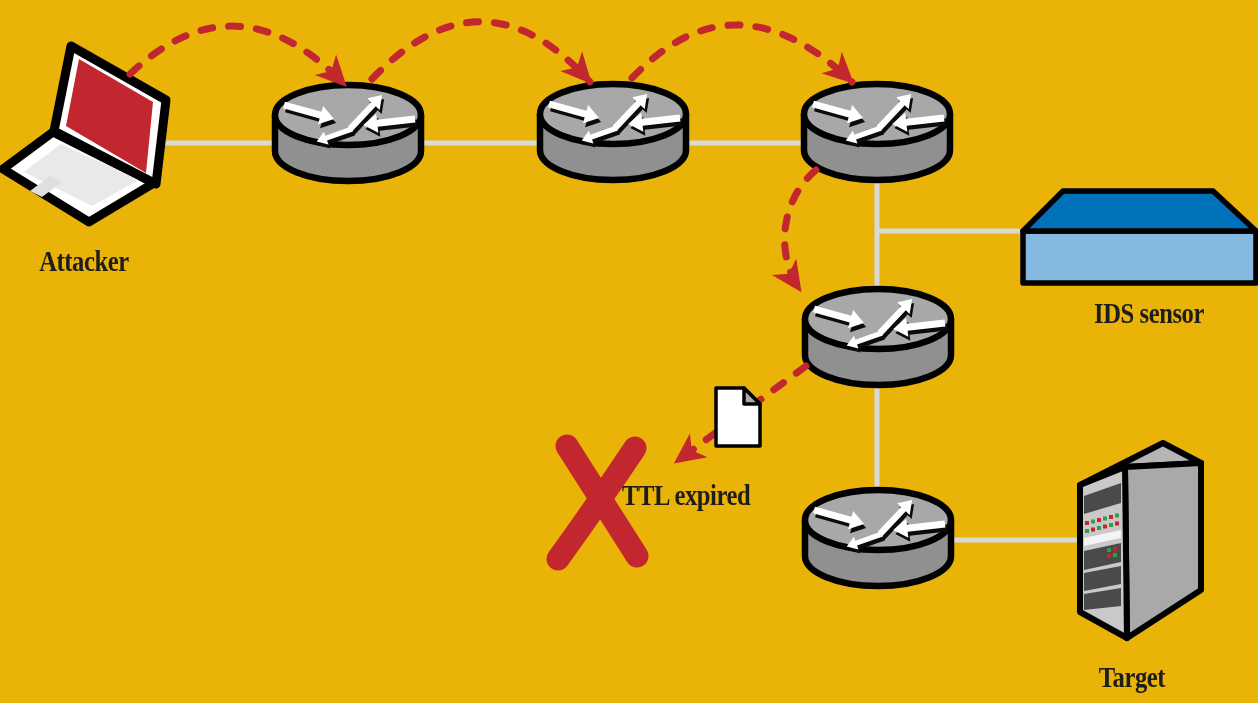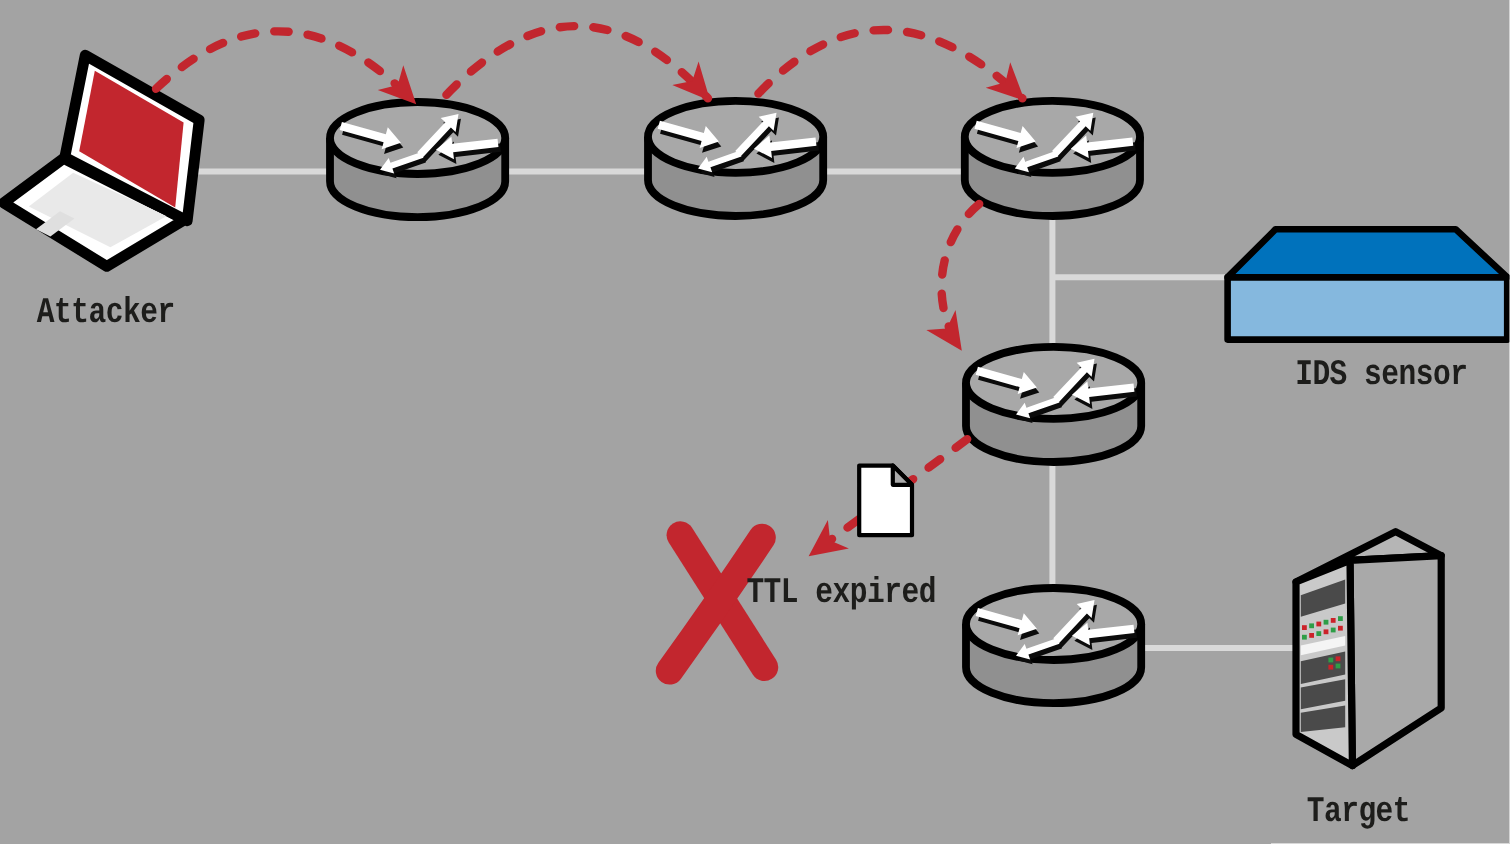--- a/index.html
+++ b/index.html
@@ -1,18 +1,18 @@
 <!DOCTYPE html>
 <html style="--red: #C2262E; --link_gray: #D9D9D9; --router_top: #A8A8A8; --router_side: #909090; --ids_top: #0072BC; --ids_front: #85B8DE; --server_front: #C9C9C9; --server_side: #A9A9A9; --server_top: #B5B5B5; --bay_dark: #4A4A4A; --led_red: #CC2229; --led_green: #2E9E47; --keyboard: #E9E9E9; --fold_gray: #ABABAB; --text: #1D1D1B; --outline: #000000;"><head>
 <meta charset="utf-8">
 <style>
   html,body{margin:0;padding:0;background:#fff;}
   .stage{
-    position:relative;width:1258px;height:703px;background:#a3a3a3;overflow:hidden;
-    font-family:Liberation Mono, monospace;
+    position:relative;width:1258px;height:703px;background:#eab308;overflow:hidden;
+    font-family:Liberation Serif, serif;
   }
   .stage svg{position:absolute;left:0;top:0;}
   .label{
     position:absolute;color:var(--text,#1d1d1b);
     font-size:30px;font-weight:600;letter-spacing:-0.5px;
     transform:scaleX(0.82);transform-origin:center top;
     white-space:nowrap;text-align:center;
   }
   .label.left{transform-origin:left top;text-align:left;}
   

